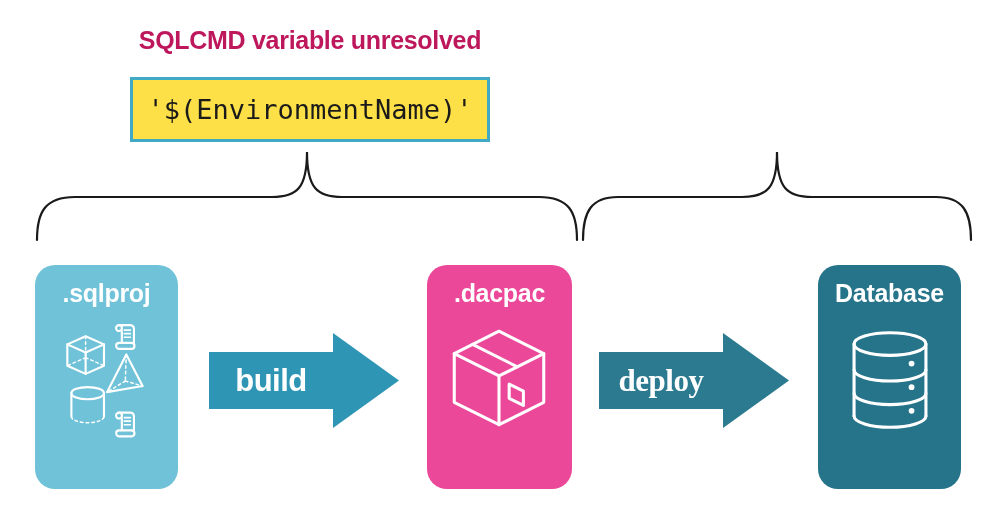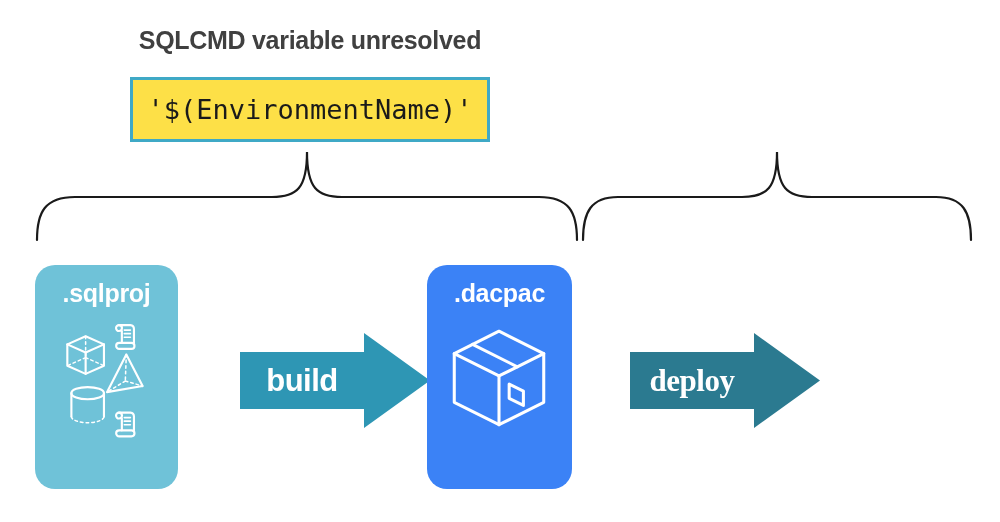--- a/index.html
+++ b/index.html
@@ -2,47 +2,47 @@
 <html><head>
 <meta charset="utf-8">
 <style>
   html,body{margin:0;padding:0;background:#ffffff;}
   #canvas{
     position:relative;width:1000px;height:522px;background:#ffffff;overflow:hidden;
     font-family:"Liberation Sans", sans-serif;color:#1A1A1A;
   }
   .heading{
     position:absolute;top:26px;font-size:25px;font-weight:700;letter-spacing:-0.3px;
-    text-align:center;color:#404040;
+    text-align:center;color:#be185d;
   }
   #heading-left{left:60px;width:500px;}
   #heading-right{left:568px;width:400px;}
   .code-box{
     position:absolute;top:77px;height:59px;border:3px solid #3FA9C6;background:#fde047;
     display:flex;align-items:center;justify-content:center;
     font-family:"DejaVu Sans Mono", monospace;font-size:27px;color:#1A1A1A;
   }
   #code-box-left{left:130px;width:354px;}
   #code-box-right{left:667px;width:196px;}
   #braces{position:absolute;left:0;top:140px;width:1000px;height:115px;}
   .stage{
     position:absolute;top:265px;height:224px;border-radius:20px;
   }
   #stage-sqlproj{left:35px;width:143px;background:#6FC2D8;}
-  #stage-dacpac{left:427px;width:145px;background:#3b82f6;}
+  #stage-dacpac{left:427px;width:145px;background:#ec4899;}
   #stage-database{left:818px;width:143px;background:#26748A;}
   .stage-label{
     position:absolute;top:14px;left:0;width:100%;text-align:center;
     font-size:25px;font-weight:700;color:#ffffff;letter-spacing:-0.3px;
   }
   .stage-icon{position:absolute;}
   #sql-objects-icon{left:31px;top:58px;}
   #package-icon{left:11px;top:54px;}
   #database-icon{left:34px;top:66px;}
-  .arrow{position:absolute;top:333px;width:190px;height:95px;margin-left:31px;}
+  .arrow{position:absolute;top:333px;width:190px;height:95px;}
   #build-arrow{left:209px;}
   #deploy-arrow{left:599px;font-family:Liberation Serif, serif;}
   .arrow-label{
     position:absolute;left:0;top:19px;width:124px;height:57px;
     display:flex;align-items:center;justify-content:center;
     font-size:31px;font-weight:700;color:#ffffff;letter-spacing:-0.5px;
   }
   svg{display:block;}
 </style>
 </head>
@@ -119,14 +119,27 @@
     </svg>
   </div>
 
   <div class="arrow" id="deploy-arrow">
     <svg width="190" height="95" viewBox="0 0 190 95">
       <polygon points="0,19 124,19 124,0 190,47.5 124,95 124,76 0,76" fill="#2B7A90"></polygon>
     </svg>
     <div class="arrow-label">deploy</div>
   </div>
 
+  <div class="stage" id="stage-database">
+    <div class="stage-label">Database</div>
+    <svg class="stage-icon" id="database-icon" width="76" height="98" viewBox="0 0 74 94" fill="none" stroke="#FFFFFF" stroke-width="3" stroke-linejoin="round" stroke-linecap="round">
+      <ellipse cx="37" cy="12" rx="35" ry="11"></ellipse>
+      <path d="M2 12 V82 M72 12 V82"></path>
+      <path d="M2 82 A35 11 0 0 0 72 82"></path>
+      <path d="M2 37 A35 11 0 0 0 72 37"></path>
+      <path d="M2 60 A35 11 0 0 0 72 60"></path>
+      <circle cx="58" cy="31" r="2.8" fill="#FFFFFF" stroke="none"></circle>
+      <circle cx="58" cy="54" r="2.8" fill="#FFFFFF" stroke="none"></circle>
+      <circle cx="58" cy="77" r="2.8" fill="#FFFFFF" stroke="none"></circle>
+    </svg>
+  </div>
 
 </div>
 
 </body></html>

